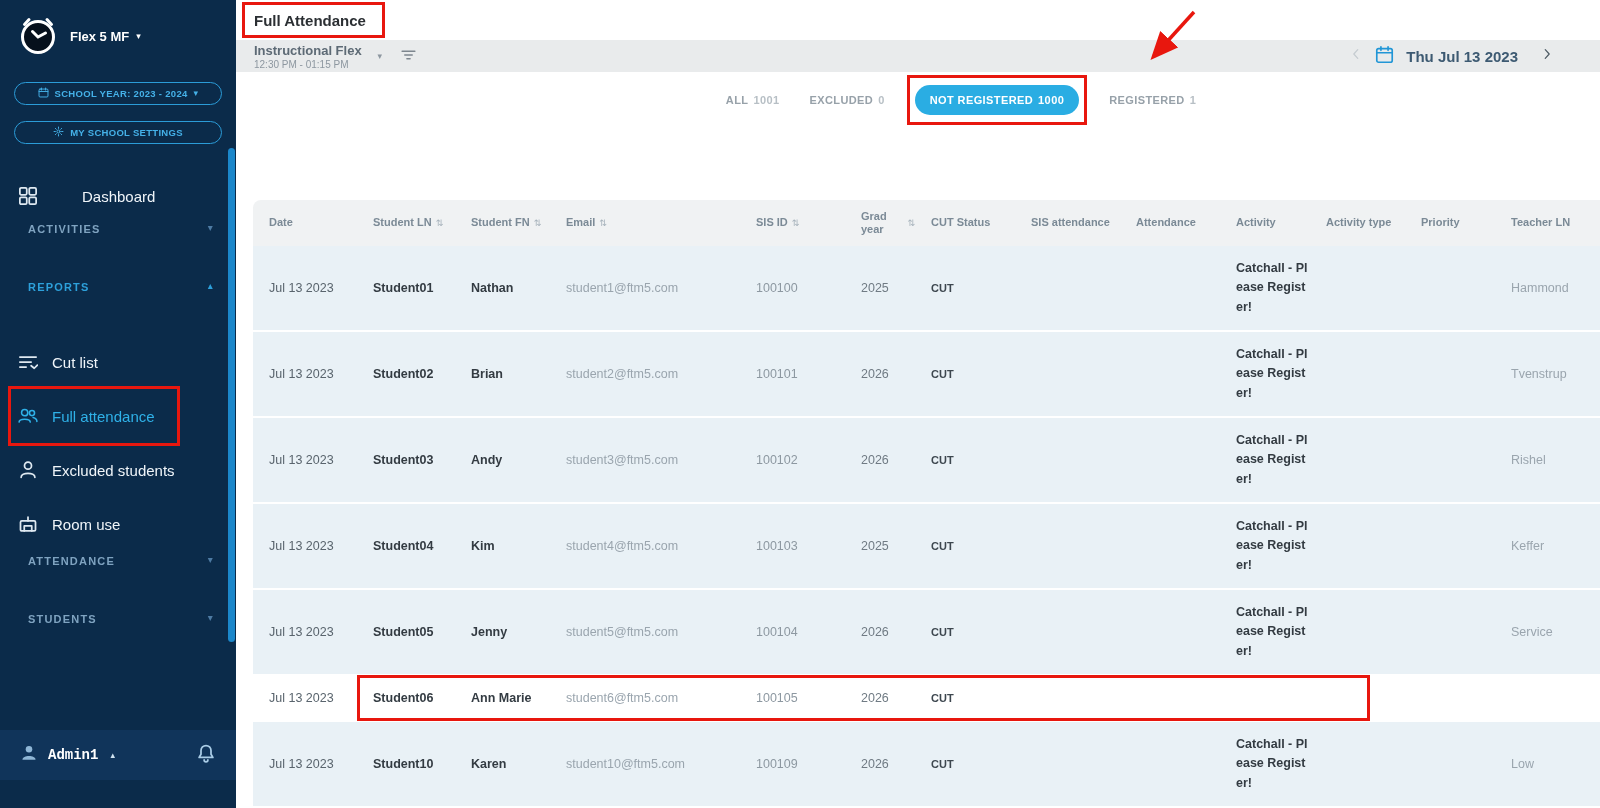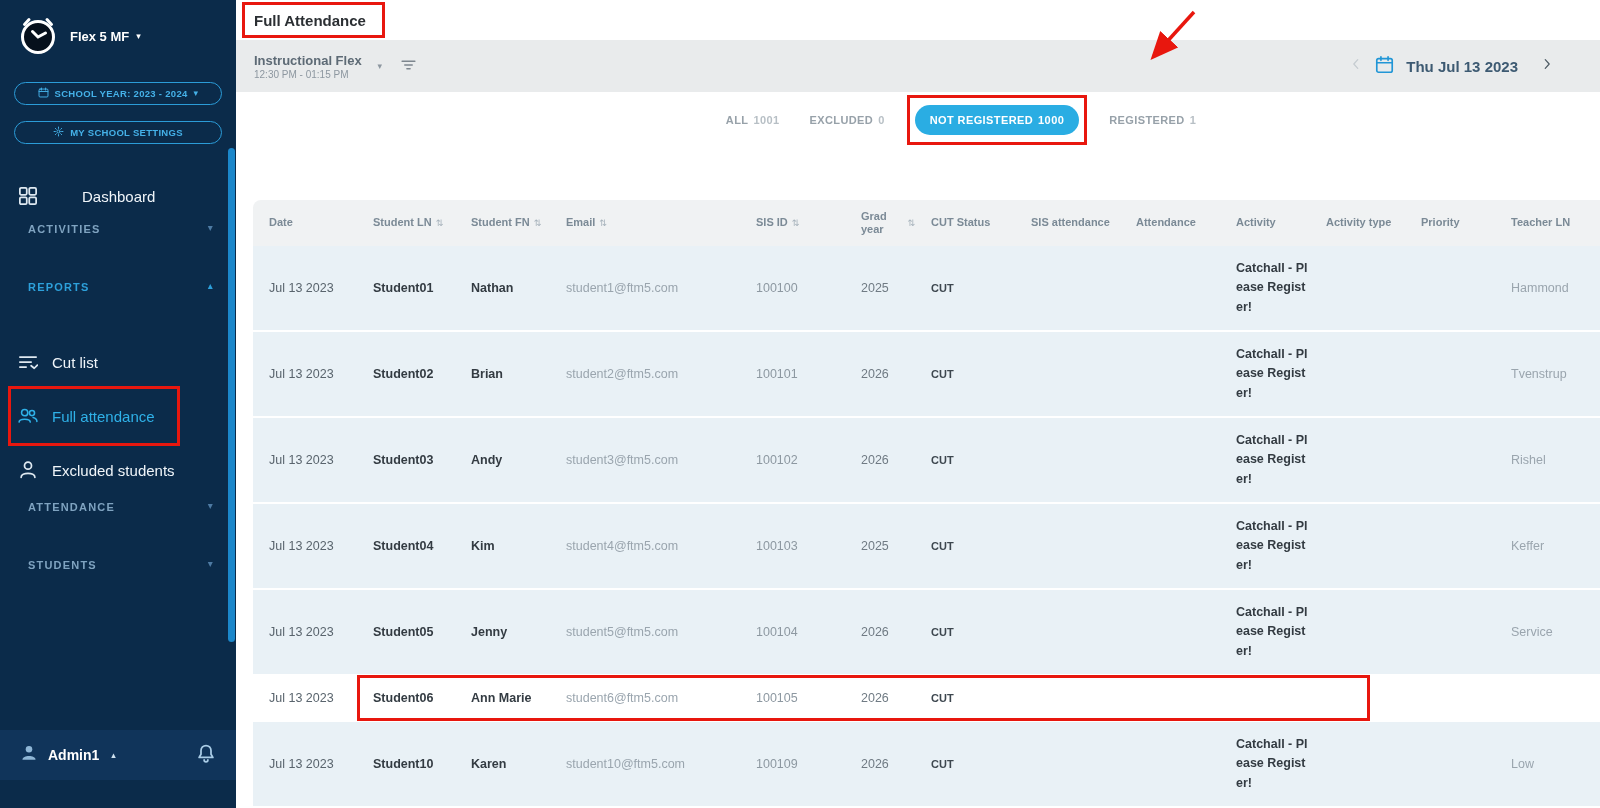--- a/index.html
+++ b/index.html
@@ -21,31 +21,31 @@
   .navitem .icon svg{width:20px;height:20px;}
   .navitem.active{color:#2fb1e8;}
   .navitem.active .icon{color:#2fb1e8;}
   .navsection{display:flex;align-items:flex-start;justify-content:space-between;height:54px;margin-top:4px;padding:0 22px 0 28px;font-size:11px;font-weight:bold;letter-spacing:1.2px;color:#7fa3c0;cursor:pointer;}
   .navsection .caret{font-size:10px;color:#4e7ba3;}
   .navsection.expanded{color:#2da0da;}
   .navsection.expanded .caret{color:#2da0da;}
   .sidebar-scrollbar{position:absolute;right:1px;top:148px;width:7px;height:494px;background:#1b87ca;border-radius:4px;}
   .sb-footer{position:absolute;left:0;bottom:28px;width:236px;height:50px;background:#10345a;display:flex;align-items:center;gap:10px;padding:0 20px;cursor:pointer;}
   .sb-footer .icon svg{width:18px;height:18px;}
-  .sb-footer .uname{font-size:14px;font-weight:bold;color:#fff;}
+  .sb-footer .uname{font-size:14px;font-weight:bold;color:#fff;font-family:Liberation Mono, monospace;}
   .sb-footer .caret{color:#cfe2f0;margin-left:2px;}
   .sb-footer .bell{margin-left:auto;color:#a9cce6;}
   .sb-footer .bell svg{width:20px;height:20px;}
 
   
   .main{position:absolute;left:236px;top:0;width:1364px;height:808px;background:#fff;}
   .titlebar{height:40px;display:flex;align-items:center;padding-left:18px;background:#fff;}
   .titlebar h1{font-size:15px;font-weight:bold;color:#2b2f33;position:relative;}
   .titlebar h1::after{content:"";position:absolute;left:-12px;top:-10px;right:-19px;bottom:-9px;border:3px solid #e8170e;pointer-events:none;}
-  .toolbar{height:52px;background:#e9ebec;display:flex;align-items:center;padding:0 46px 0 18px;gap:14px;}
+  .toolbar{height:32px;background:#e9ebec;display:flex;align-items:center;padding:0 46px 0 18px;gap:14px;}
   .activity{display:flex;align-items:center;justify-content:space-between;width:128px;cursor:pointer;}
   .act-name{font-size:13px;font-weight:bold;color:#5d6a75;white-space:nowrap;}
   .act-time{font-size:10px;color:#8d97a0;margin-top:1px;white-space:nowrap;}
   .activity .caret{color:#8d97a0;}
   .search{display:flex;align-items:center;gap:9px;width:344px;height:30px;background:#fff;border:1px solid #d9dcdf;border-radius:15px;padding:0 12px;color:#98a1a8;}
   .search svg{width:14px;height:14px;}
   .search input{border:none;outline:none;flex:1;font-size:13px;font-family:inherit;color:#444;background:transparent;}
   .search input::placeholder{color:#9aa3aa;}
   .filter{color:#7d868e;margin-left:4px;cursor:pointer;}
   .filter svg{width:17px;height:17px;}
@@ -159,20 +159,27 @@
             </svg></span>
           <span>Full attendance</span>
         </div>
         <div class="navitem">
           <span class="icon"><svg viewBox="0 0 16 16">
               <circle cx="8" cy="4.5" r="2.8"></circle>
               <path d="M2.5 13.8c0-4.2 11-4.2 11 0"></path>
             </svg></span>
           <span>Excluded students</span>
         </div>
+        <div class="navitem">
+          <span class="icon"><svg viewBox="0 0 16 16">
+              <rect x="2" y="5.5" width="12" height="8" rx="1"></rect>
+              <path d="M5 13.5V9.5h6v4M8 2.5v3"></path>
+            </svg></span>
+          <span>Room use</span>
+        </div>
         <div class="navsection">
           <span>ATTENDANCE</span>
           <span class="caret">▾</span>
         </div>
         <div class="navsection">
           <span>STUDENTS</span>
           <span class="caret">▾</span>
         </div>
       </nav>
     <div class="sidebar-scrollbar"></div>

